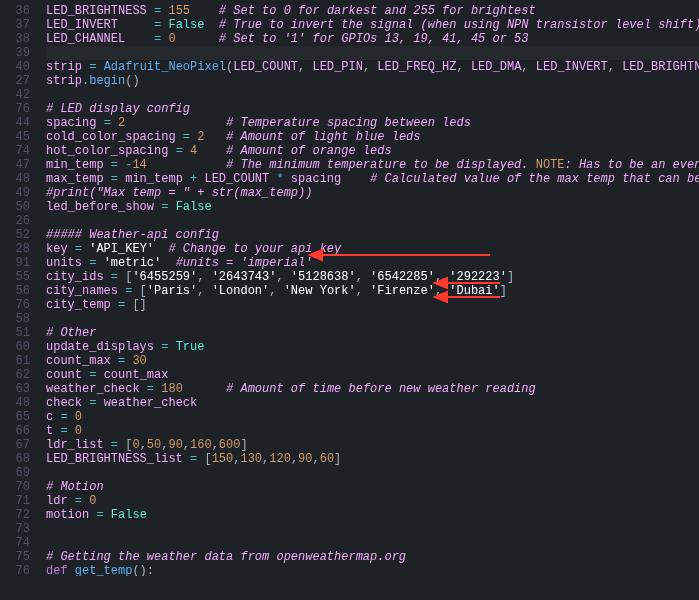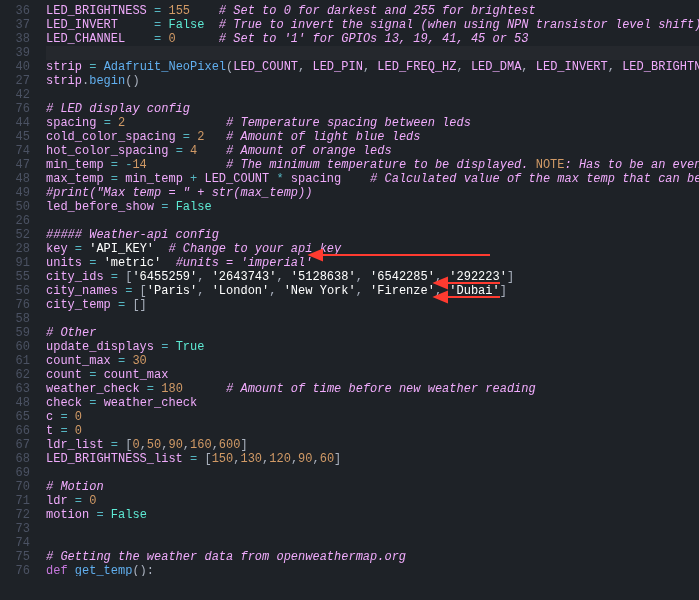--- a/index.html
+++ b/index.html
@@ -43,21 +43,21 @@
       <div>49</div>
       <div>50</div>
       <div>26</div>
       <div>52</div>
       <div>28</div>
       <div>91</div>
       <div>55</div>
       <div>56</div>
       <div>76</div>
       <div>58</div>
-      <div>59</div>
+      <div>51</div>
       <div>60</div>
       <div>61</div>
       <div>62</div>
       <div>63</div>
       <div>48</div>
       <div>65</div>
       <div>66</div>
       <div>67</div>
       <div>68</div>
       <div>69</div>

